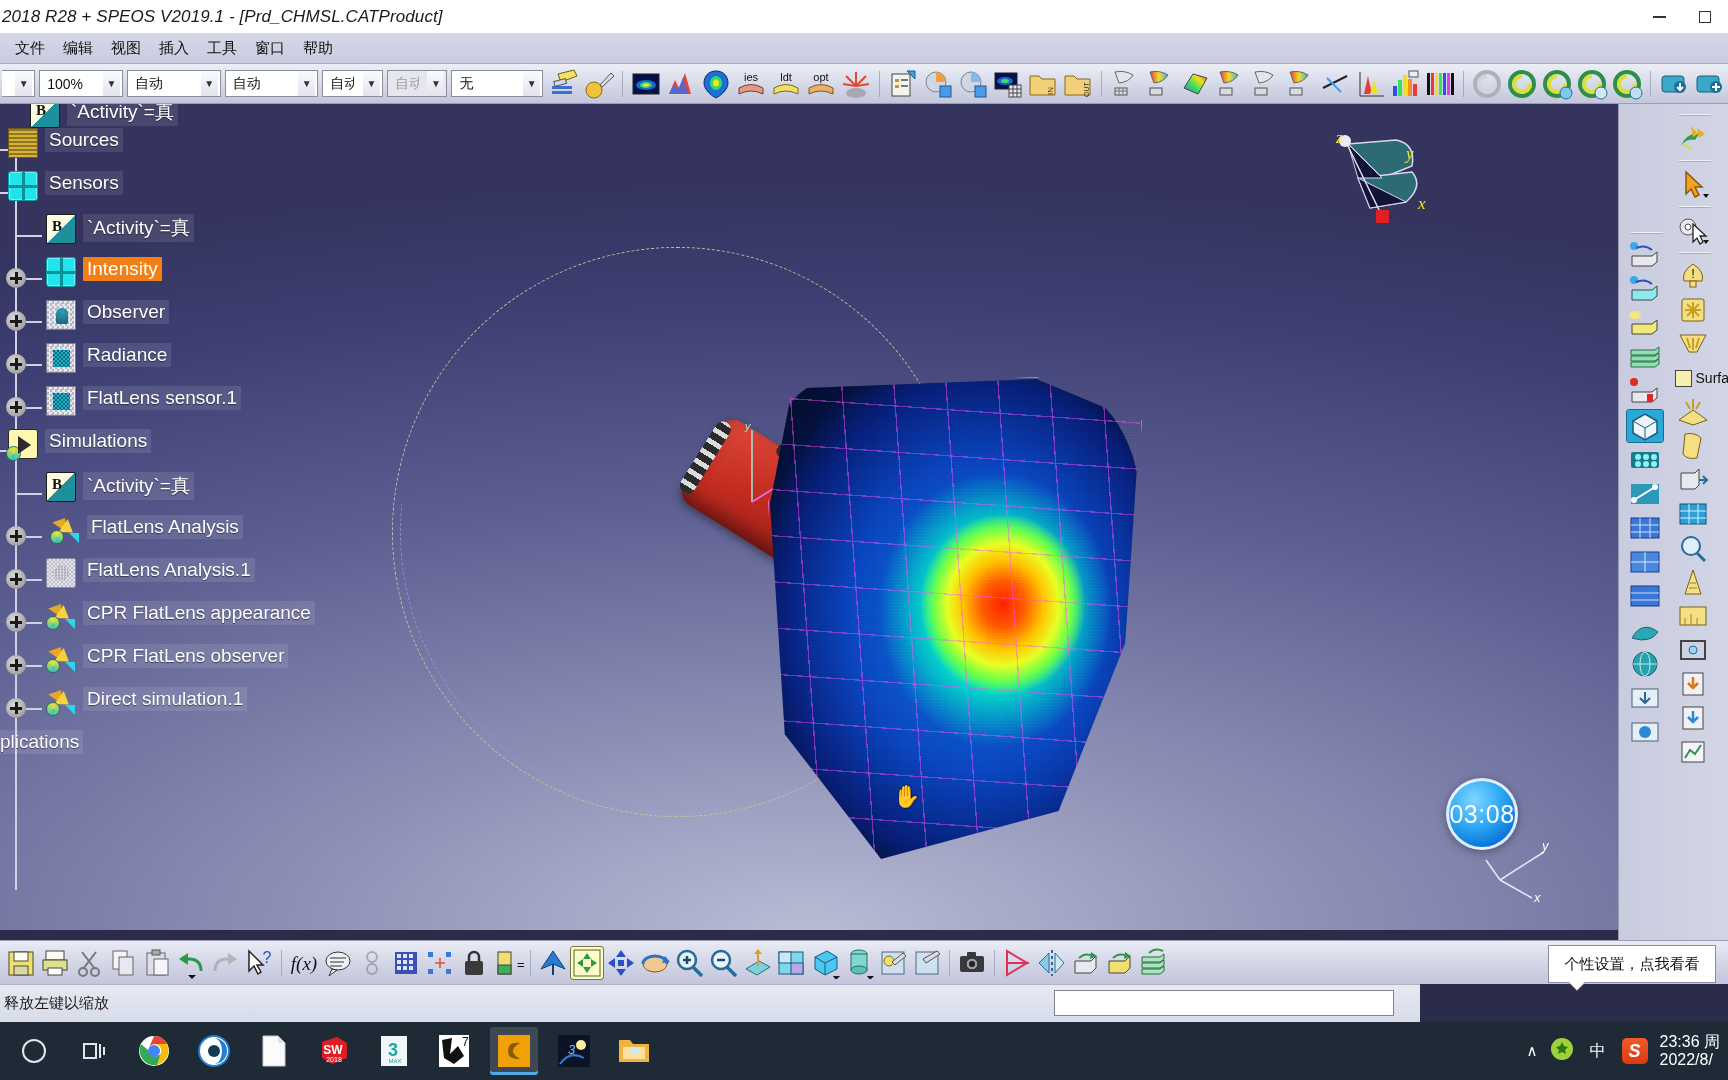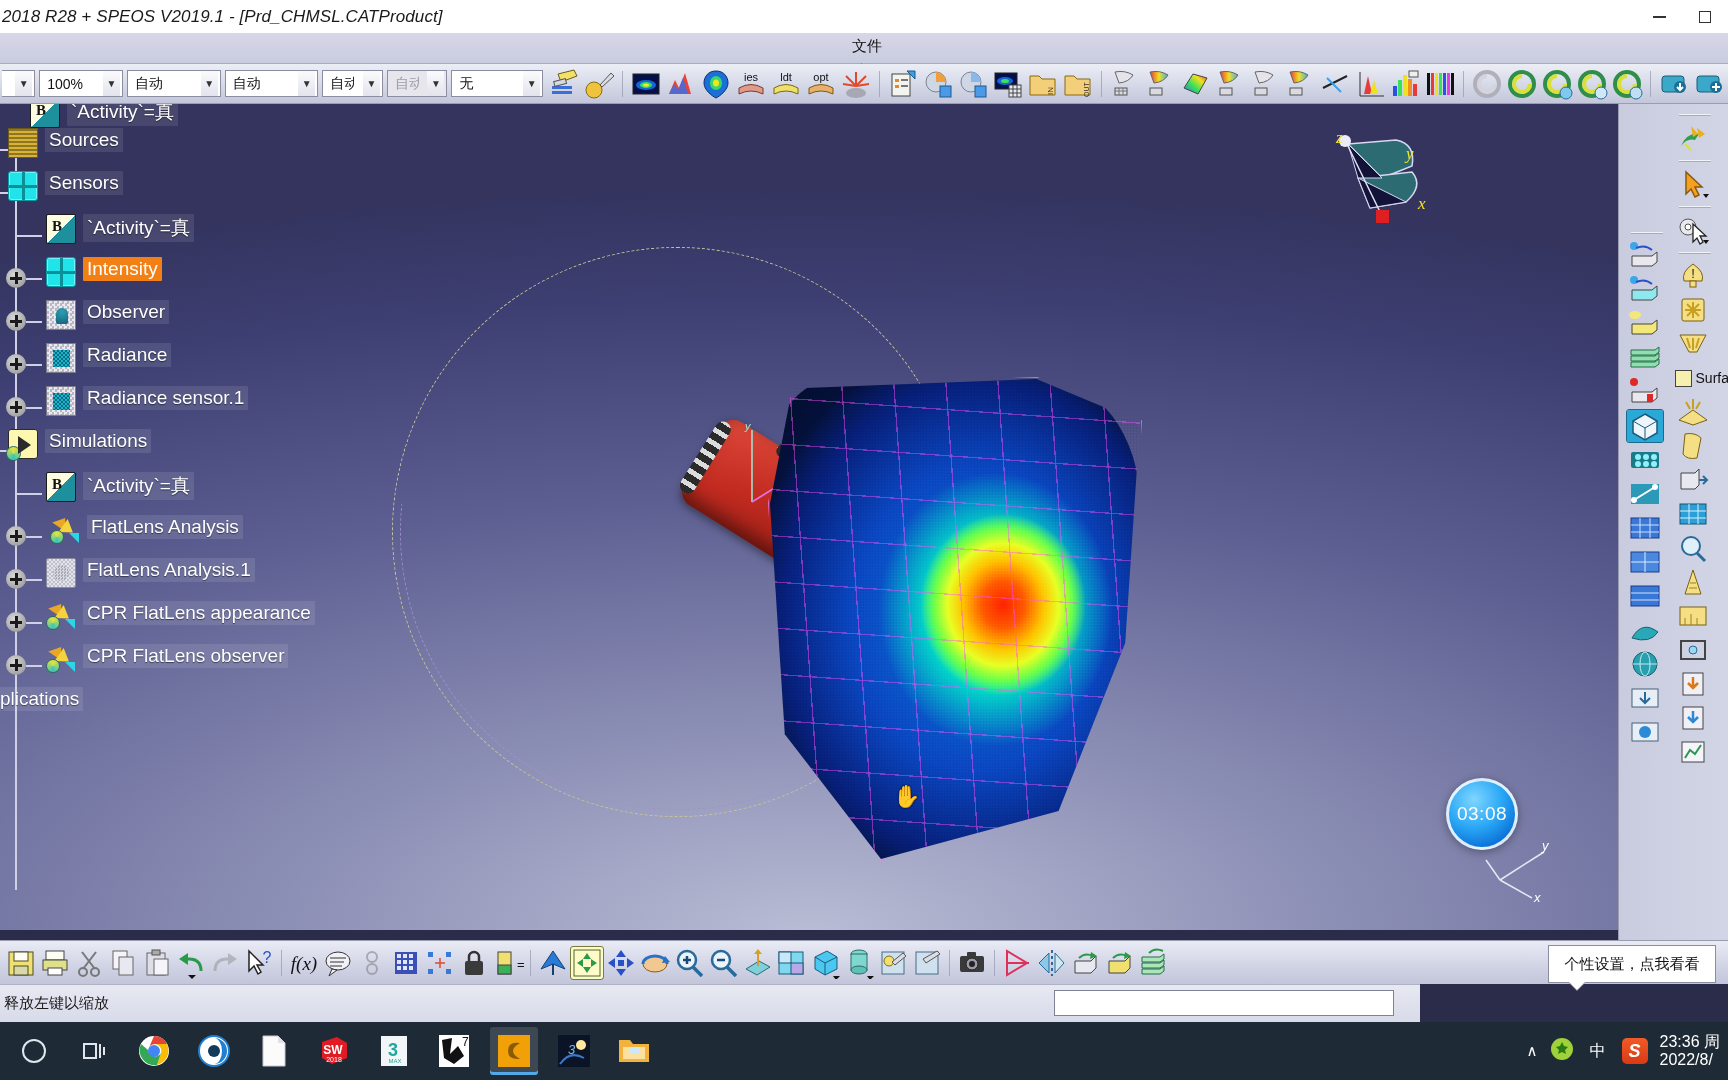--- a/index.html
+++ b/index.html
@@ -30,21 +30,20 @@
   }
   .win-btn .min-bar { width: 13px; height: 1.5px; background: #333; }
   .win-btn .max-box { width: 12px; height: 12px; border: 1.5px solid #333; }
 
   
   .menubar {
     position: absolute; left: 0; top: 34px; width: 1728px; height: 30px;
     background: linear-gradient(#d6d8e8, #c9cbdf);
     display: flex; align-items: center; padding-left: 6px;
     border-bottom: 1px solid #a9abc0;
-    flex-direction: column;
   }
   .menu-item {
     font-size: 15px; color: #101010; padding: 3px 9px; white-space: nowrap;
   }
 
   
   .toolbar-top {
     position: absolute; left: 0; top: 64px; width: 1728px; height: 40px;
     background: linear-gradient(#eceef6, #d3d6e6 60%, #c4c7da);
     border-bottom: 1px solid #9a9cb2;
@@ -286,21 +285,21 @@
   .timer-widget {
     position: absolute; right: 100px; bottom: 80px; width: 72px; height: 72px;
   }
   .timer-ball {
     width: 72px; height: 72px; border-radius: 50%;
     background: radial-gradient(circle at 38% 28%, #7fd6ff 0%, #2aa7f5 45%, #0b72d8 78%, #0a5bb0 100%);
     border: 3px solid rgba(255,255,255,.85);
     display: flex; align-items: center; justify-content: center;
     box-shadow: 0 2px 10px rgba(0,0,0,.35);
   }
-  .timer-ball span { color: #ffffff; font-size: 19px; letter-spacing: .5px; }
+  .timer-ball span { color: #ffffff; font-size: 25px; letter-spacing: .5px; }
 
   
   .toolbar-bottom {
     position: absolute; left: 0; top: 940px; width: 1728px; height: 44px;
     background: linear-gradient(#e9ebf4, #d2d5e6 55%, #c3c6da);
     border-top: 1px solid #9a9cb2;
     display: flex; align-items: center; padding: 0 4px;
   }
   .statusbar {
     position: absolute; left: 0; top: 984px; width: 1420px; height: 38px;
@@ -781,21 +780,21 @@
           <div class="expander" style="top:11px"></div>
           <div class="hline" style="left:26px;top:21px;width:16px"></div>
           <div class="ticon-tree ico-radiance"></div>
           <span class="tlabel">Radiance</span>
         </div>
 
         <div class="tnode" style="padding-left:46px">
           <div class="expander" style="top:11px"></div>
           <div class="hline" style="left:26px;top:21px;width:16px"></div>
           <div class="ticon-tree ico-radiance"></div>
-          <span class="tlabel">Radiance sensor.1</span>
+          <span class="tlabel">FlatLens sensor.1</span>
         </div>
 
         <div class="tnode" style="padding-left:8px">
           <div class="hline" style="left:0px;top:21px;width:10px"></div>
           <div class="ticon-tree ico-sim">
             <span class="ico-sim-small"></span>
           </div>
           <span class="tlabel">Simulations</span>
         </div>
 
@@ -841,20 +840,31 @@
           <div class="hline" style="left:26px;top:21px;width:16px"></div>
           <div class="ticon-tree ico-analysis">
             <span class="arrow1"></span>
               <span class="arrow2"></span>
               <span class="swirl"></span>
               <span class="cy"></span>
           </div>
           <span class="tlabel">CPR FlatLens observer</span>
         </div>
 
+        <div class="tnode" style="padding-left:46px">
+          <div class="expander" style="top:11px"></div>
+          <div class="hline" style="left:26px;top:21px;width:16px"></div>
+          <div class="ticon-tree ico-analysis">
+            <span class="arrow1"></span>
+              <span class="arrow2"></span>
+              <span class="swirl"></span>
+              <span class="cy"></span>
+          </div>
+          <span class="tlabel">Direct simulation.1</span>
+        </div>
 
         <div class="tnode" style="padding-left:0px">
           <span class="tlabel" style="margin-left:-4px">plications</span>
         </div>
       </div>
     </div>
 
     <div class="right-rail">
 
       <div class="rail-col left">

